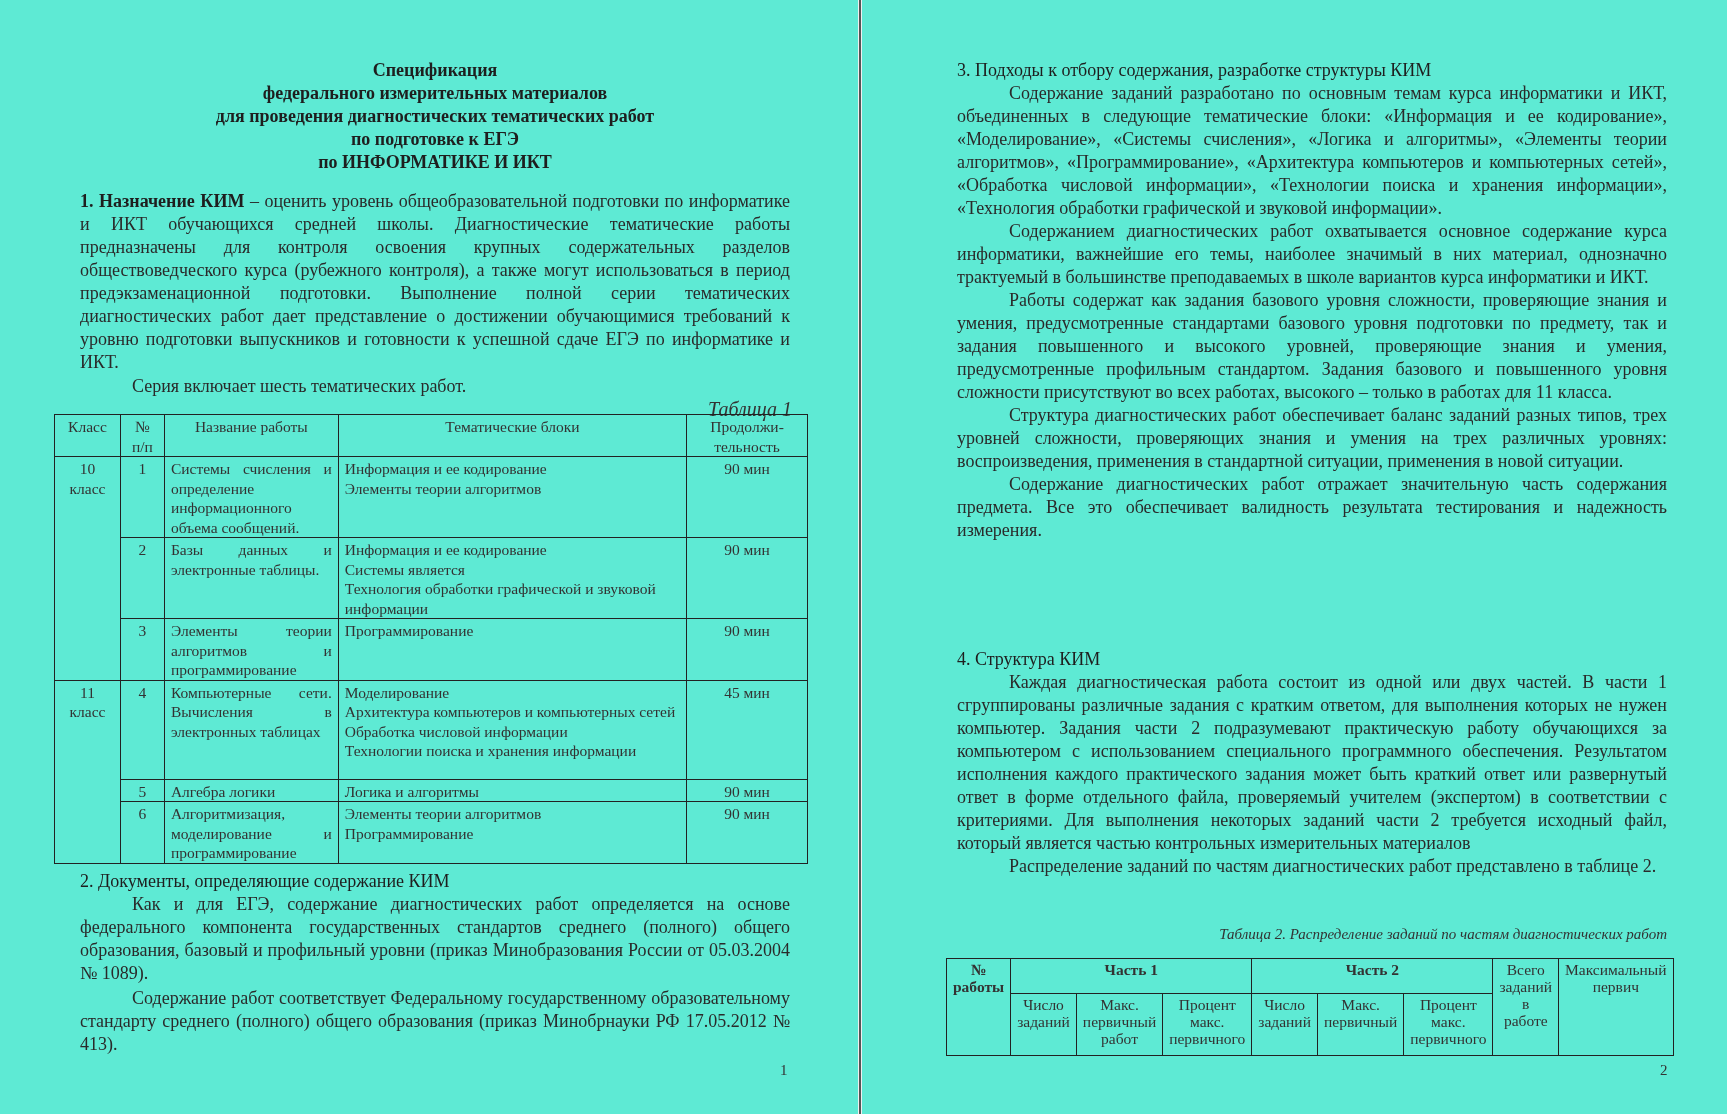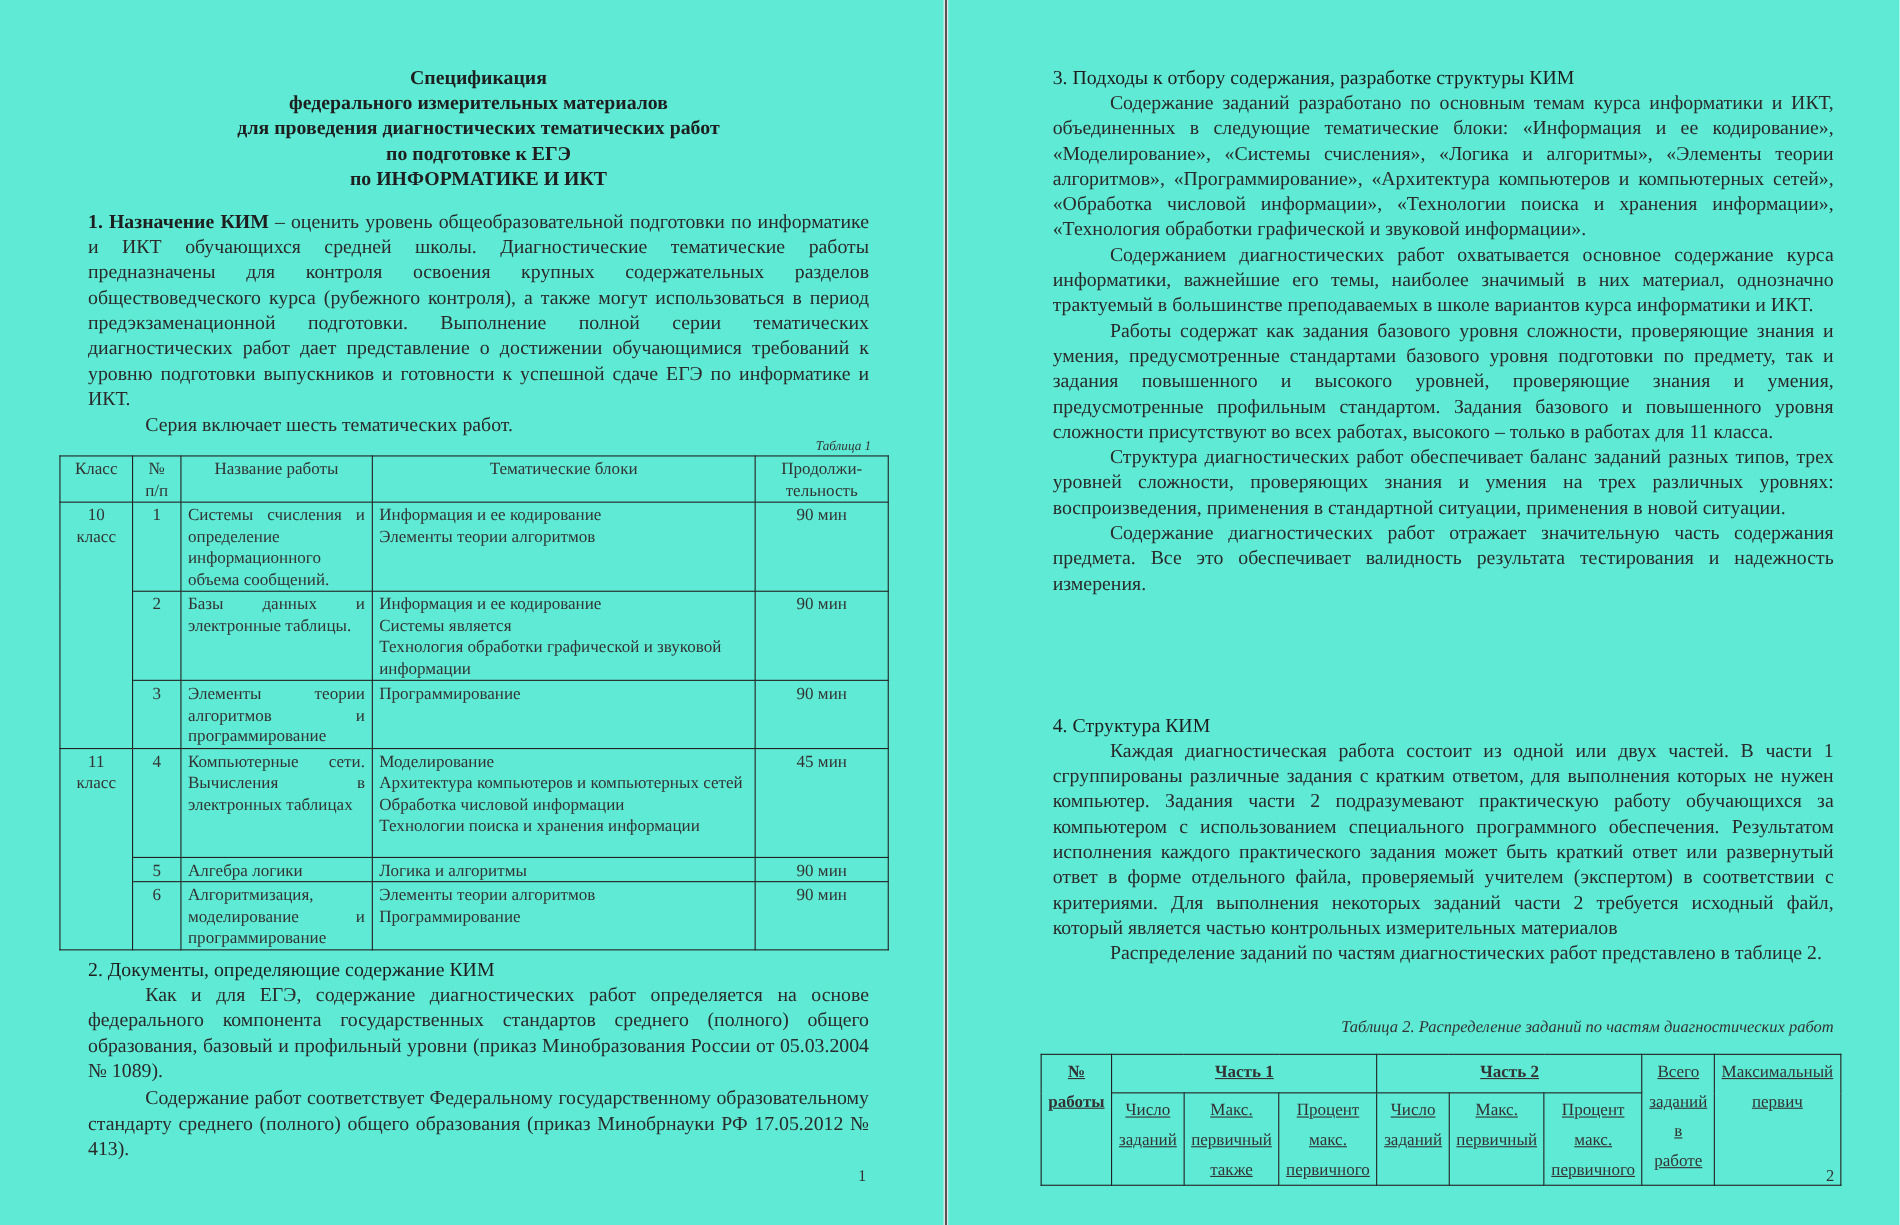--- a/index.html
+++ b/index.html
@@ -16,28 +16,28 @@
   .indent { text-indent: 52px; }
   .bold { font-weight: bold; }
   .h-sec { font-weight: normal; font-size: 18px; line-height: 23px; color: #1e1e1e; }
 
   
   .title-block { position: absolute; left: 80px; top: 59px; width: 710px; text-align: center; font-weight: bold; font-size: 18px; line-height: 23px; color: #1e1e1e; }
 
   .abs { position: absolute; }
 
   
-  .caption-right { text-align: right; font-style: italic; font-size: 12px; color: #333; }
+  .caption-right { text-align: right; font-style: italic; font-size: 20px; color: #333; }
   table.t { border-collapse: collapse; font-size: 15.5px; line-height: 19.5px; color: #333; }
   table.t td, table.t th { border: 1.5px solid #222; vertical-align: top; padding: 2px 6px 0 6px; font-weight: normal; }
   table.t th { text-align: center; }
   .c { text-align: center; }
   .j { text-align: justify; }
 
-  table.t2 th { font-size: 15.5px; line-height: 27px; text-decoration: underline; }
+  table.t2 th { font-size: 15.5px; line-height: 17px; }
   .page-num { font-size: 15px; color: #333; }
 </style>
 </head>
 <body>
 
 <div class="page page-left">
 
   <div class="title-block">
     <div>Спецификация</div>
     <div>федерального измерительных материалов</div>
@@ -174,21 +174,21 @@
     <tbody>
         <tr style="height:35px">
       <th rowspan="2" class="bold" style="font-weight:bold">№ работы</th>
       <th colspan="3" style="font-weight:bold">Часть 1</th>
       <th colspan="3" style="font-weight:bold">Часть 2</th>
       <th rowspan="2">Всего заданий в работе</th>
       <th rowspan="2">Максимальный первич</th>
     </tr>
     <tr style="height:62px">
       <th>Число заданий</th>
-      <th>Макс. первичный также</th>
+      <th>Макс. первичный работ</th>
       <th>Процент макс. первичного</th>
       <th>Число заданий</th>
       <th>Макс. первичный</th>
       <th>Процент макс. первичного</th>
     </tr>
   </tbody>
     </table>
 
   <div class="abs page-num" style="left:798px; top:1062px;">2</div>
 </div>

